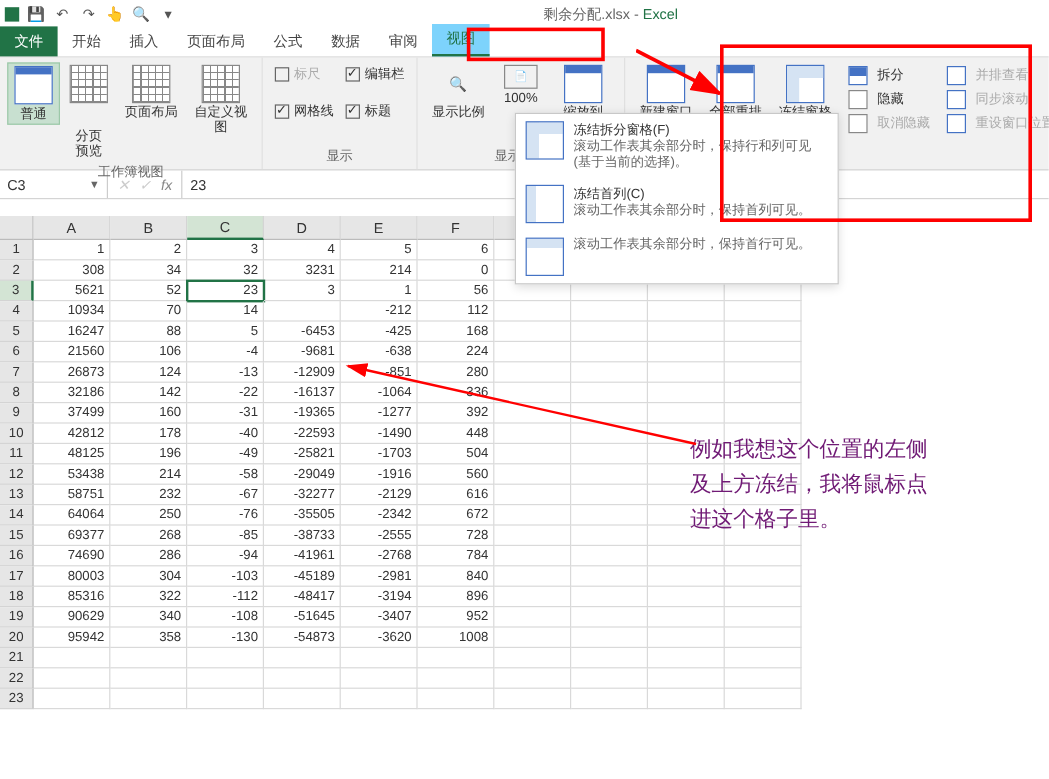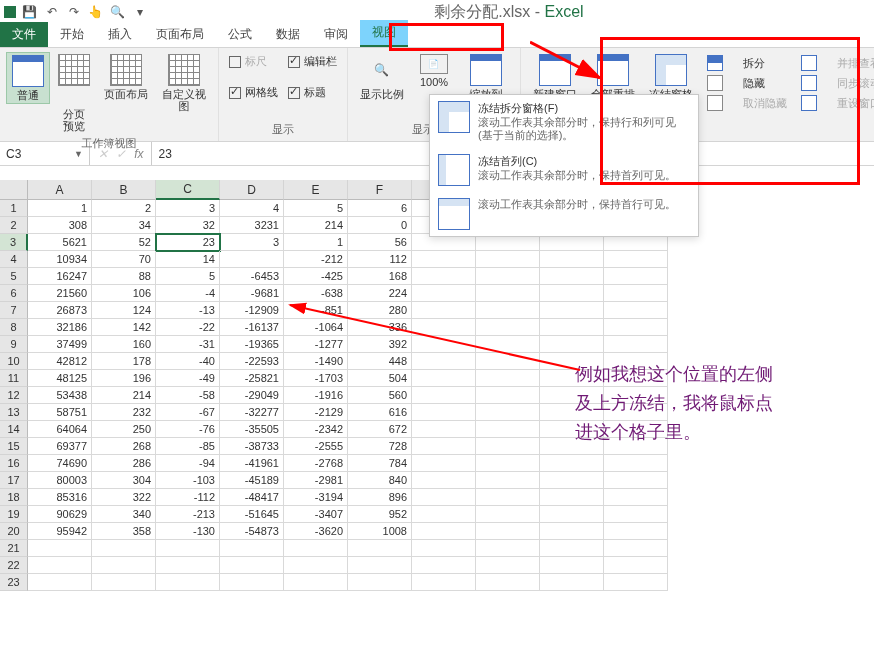--- a/index.html
+++ b/index.html
@@ -2,21 +2,21 @@
 <html><head>
 <meta charset="utf-8">
 <style>
   * { box-sizing: border-box; margin:0; padding:0; }
   body { font-family: "Microsoft YaHei", "Segoe UI", sans-serif; font-size:12px; color:#333; background:#fff; width:874px; height:649px; overflow:hidden; position:relative; }
   
   
   .titlebar { height:24px; background:#fff; display:flex; align-items:center; padding:0 4px; }
   .qat { display:flex; gap:6px; align-items:center; }
   .qat-icon { width:16px; height:16px; display:flex; align-items:center; justify-content:center; color:#555; cursor:pointer;}
-  .title { flex:1; text-align:center; color:#666; font-size:16px; }
+  .title { flex:1; text-align:center; color:#666; font-size:12px; }
   .title .accent { color:#217346; font-weight:normal; }
 
   
   .tabs { height:24px; display:flex; align-items:flex-end; background:#fff; border-bottom:1px solid #d4d4d4;}
   .tab { padding:4px 12px; font-size:12px; color:#444; cursor:pointer; }
   .tab.file { background:#217346; color:#fff; }
   .tab.active { color:#217346; border-bottom:2px solid #217346; background:#7dd3fc;}
   .tab.view-outlined { position:relative; }
 
   
@@ -34,21 +34,21 @@
   .big-icon.freeze { background:#fff; border:1px solid #4472c4; position:relative;}
   .big-icon.freeze::after { content:''; position:absolute; top:0;left:0;width:10px;bottom:0;background:#d5e3f3;}
   .big-icon.freeze::before { content:''; position:absolute; top:0;left:0;right:0;height:10px;background:#d5e3f3;}
   .big-icon.zoom { background:transparent; color:#555;}
   .btn-label { font-size:11px; text-align:center; line-height:1.1; }
   .check-col { display:flex; flex-direction:column; gap:4px; padding:2px 4px;}
   .check-item { display:flex; align-items:center; gap:4px; font-size:11px; cursor:pointer; white-space:nowrap;}
   .check-box { width:12px;height:12px; border:1px solid #666; display:inline-block; position:relative;}
   .check-box.checked::after { content:'✓'; position:absolute; top:-3px; left:0; font-size:11px;}
   .small-row { display:flex; flex-direction:column; gap:2px; padding:2px 4px;}
-  .small-btn { display:flex; align-items:flex-end; gap:20px; font-size:11px; cursor:pointer; padding:1px 2px; white-space:nowrap;}
+  .small-btn { display:flex; align-items:flex-start; gap:8px; font-size:11px; cursor:pointer; padding:1px 2px; white-space:nowrap;}
   .small-btn.disabled { color:#aaa; }
   .small-icon { width:16px; height:16px; display:inline-block; }
   .small-icon.split { background:linear-gradient(#4472c4 50%, #fff 50%); border:1px solid #4472c4;}
   .small-icon.hide { background:#fff; border:1px solid #888;}
   .small-icon.wins { background:#fff; border:1px solid #4472c4;}
 
   
   .dropdown { position:absolute; top:42px; right:0; width:270px; background:#fff; border:1px solid #c8c8c8; box-shadow:0 2px 8px rgba(0,0,0,0.15); z-index:100;}
   .dd-item { display:flex; padding:6px 8px; gap:8px; cursor:pointer;}
   .dd-icon { width:32px;height:32px; flex-shrink:0;}
@@ -537,21 +537,21 @@
           <div class="cell">-3194</div>
           <div class="cell">896</div>
           <div class="cell"></div>
           <div class="cell"></div>
           <div class="cell"></div>
           <div class="cell"></div>
         </div>
         <div class="row">
           <div class="cell">90629</div>
           <div class="cell">340</div>
-          <div class="cell">-213</div>
+          <div class="cell">-108</div>
           <div class="cell">-51645</div>
           <div class="cell">-3407</div>
           <div class="cell">952</div>
           <div class="cell"></div>
           <div class="cell"></div>
           <div class="cell"></div>
           <div class="cell"></div>
         </div>
         <div class="row">
           <div class="cell">95942</div>

